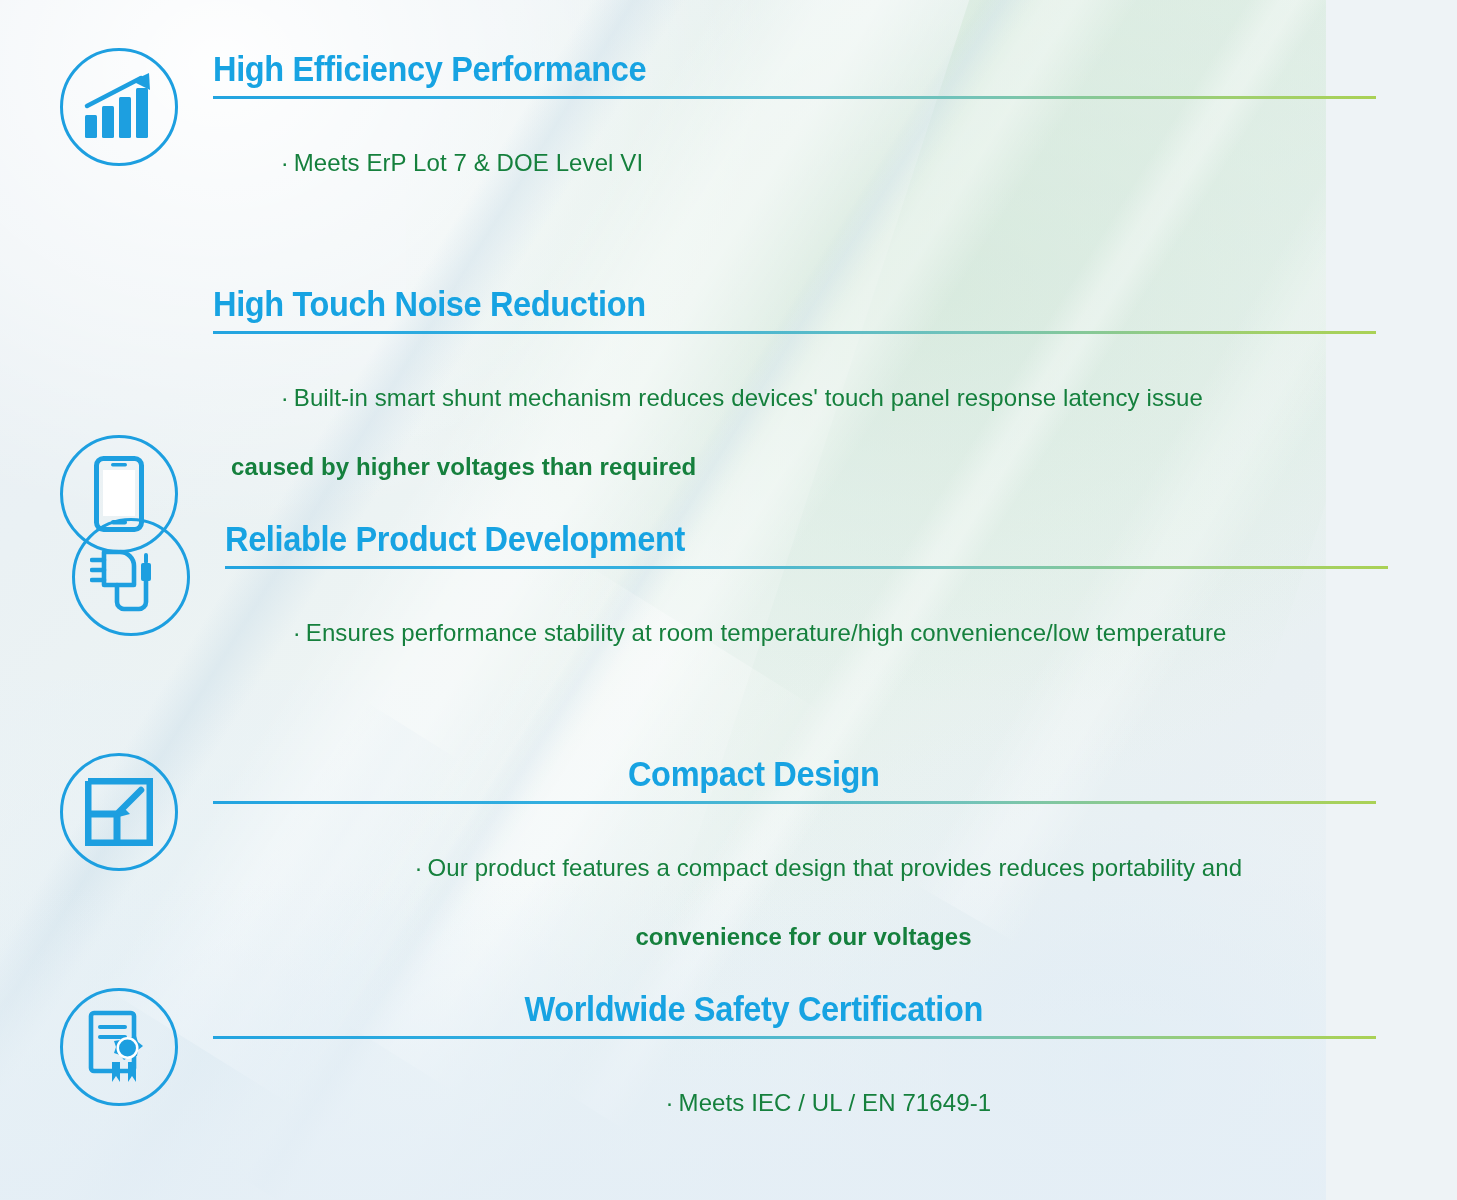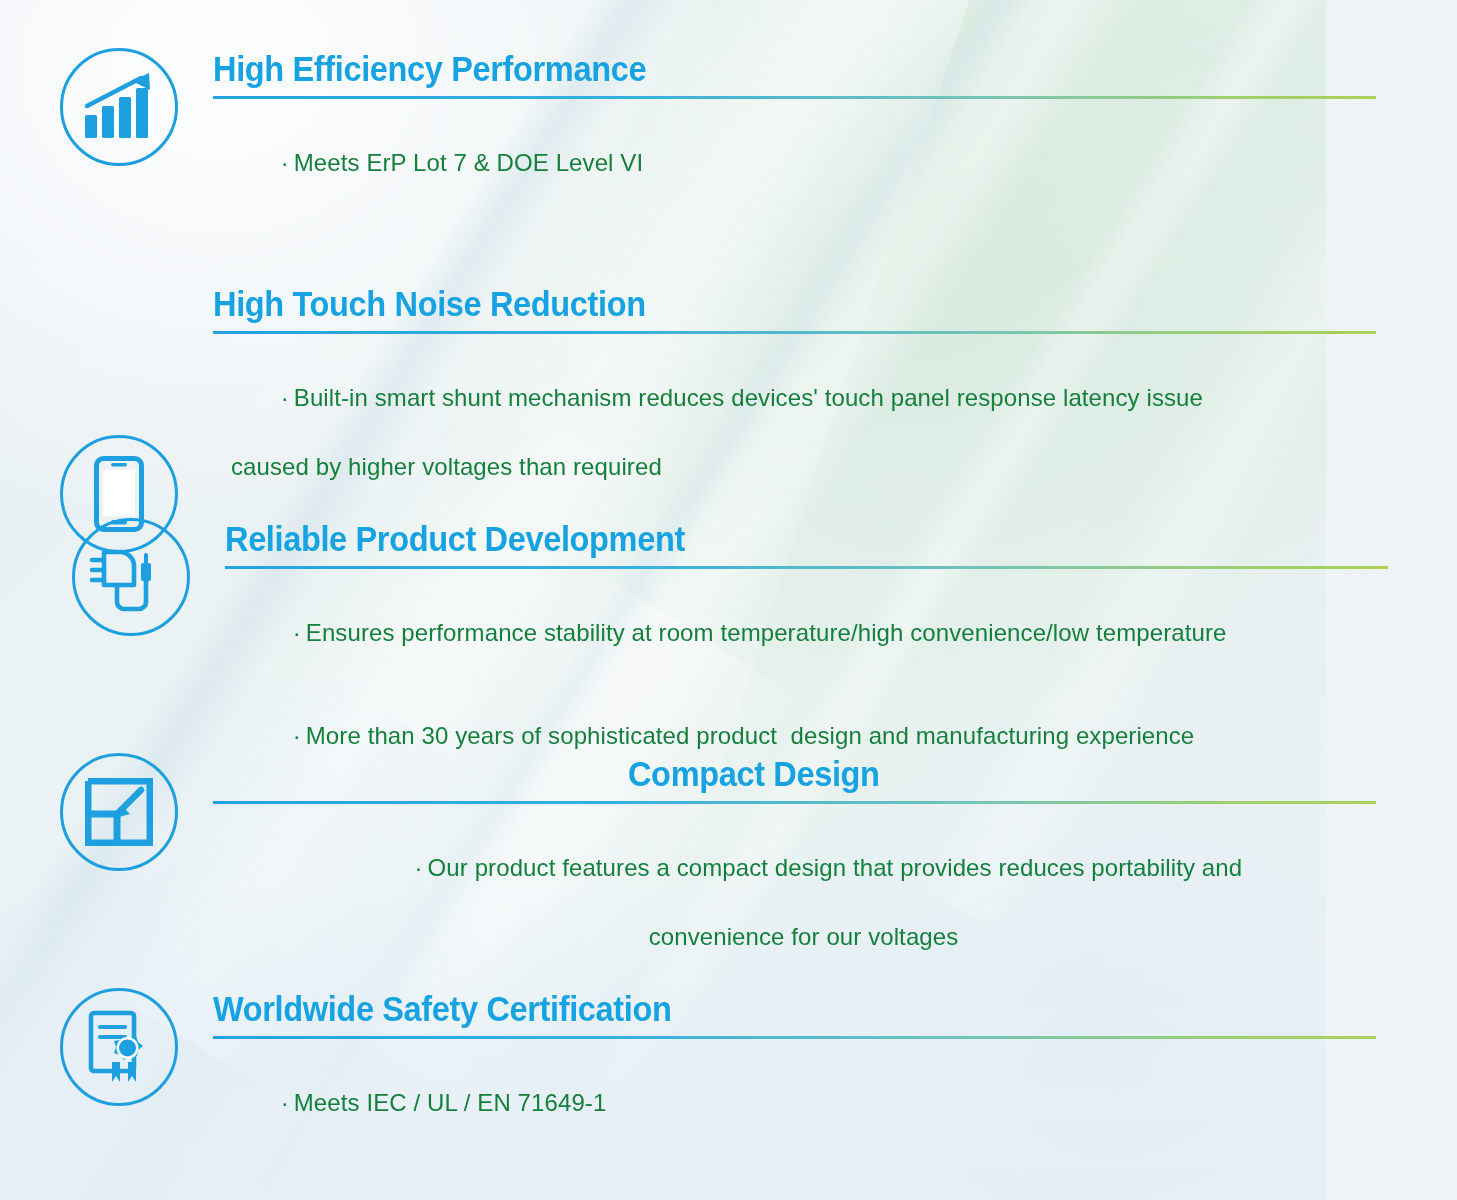--- a/index.html
+++ b/index.html
@@ -131,32 +131,32 @@
     margin-top:13px;
   }
   .bullet-line {
     font-size:24px;
     color:#15803d;
     line-height:1.43;
     letter-spacing:0.1px;
     white-space:pre-wrap;
   }
   .bullet-line .dot { margin-right:5px; }
-  .bullet-line .cont { display:block; padding-left:18px; }
+  .bullet-line .cont { display:block; padding-left:18px;font-weight:bold; }
 
   
   #feature-0 { left:60px;  top:48px;  }
   #feature-0 .rule { width:1163px; }
   #feature-1 { left:60px;  top:283px;align-items:flex-end; }
   #feature-1 .rule { width:1163px; }
   #feature-2 { left:72px;  top:518px; }
   #feature-2 .rule { width:1163px; }
   #feature-3 { left:60px;  top:753px;text-align:center; }
   #feature-3 .rule { width:1163px; }
-  #feature-4 { left:60px;  top:988px; }
+  #feature-4 { left:60px;  top:988px;text-align:center; }
   #feature-4 .rule { width:1163px; }
 </style>
 </head>
 <body>
 
 <div class="page">
 
   <div class="bg-root">
     <div class="bg-glow-green"></div>
     <div class="bg-green-band"></div>
@@ -241,23 +241,20 @@
         </g>
       </svg>
     </div>
     <div class="feature-body">
       <div class="feature-title">Reliable Product Development</div>
       <div class="rule"></div>
       <div class="feature-lines">
         <div class="bullet-line">
           <span class="dot">·</span><span>Ensures performance stability at room temperature/high convenience/low temperature</span>
         </div>
-        <div class="bullet-line">
-          <span class="dot">·</span><span>More than 30 years of sophisticated product  design and manufacturing experience</span>
-        </div>
       </div>
     </div>
   </div>
 
   <div class="feature" id="feature-3">
     <div class="icon-wrap">
       <svg width="68" height="68" viewBox="0 0 68 68" aria-hidden="true">
 
         <path d="M3 3 H65 V65 H33" fill="none" stroke="#1d9fe0" stroke-width="7"></path>
         <path d="M3 3 V33" fill="none" stroke="#1d9fe0" stroke-width="7"></path>

